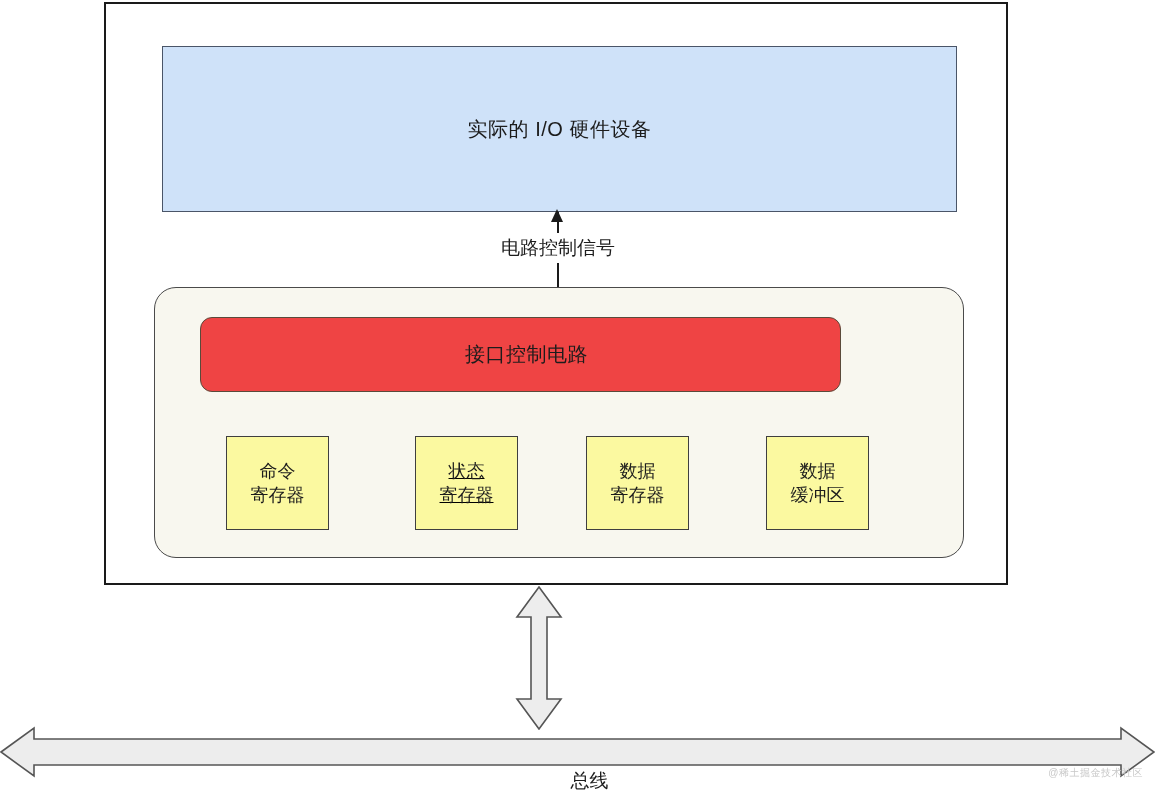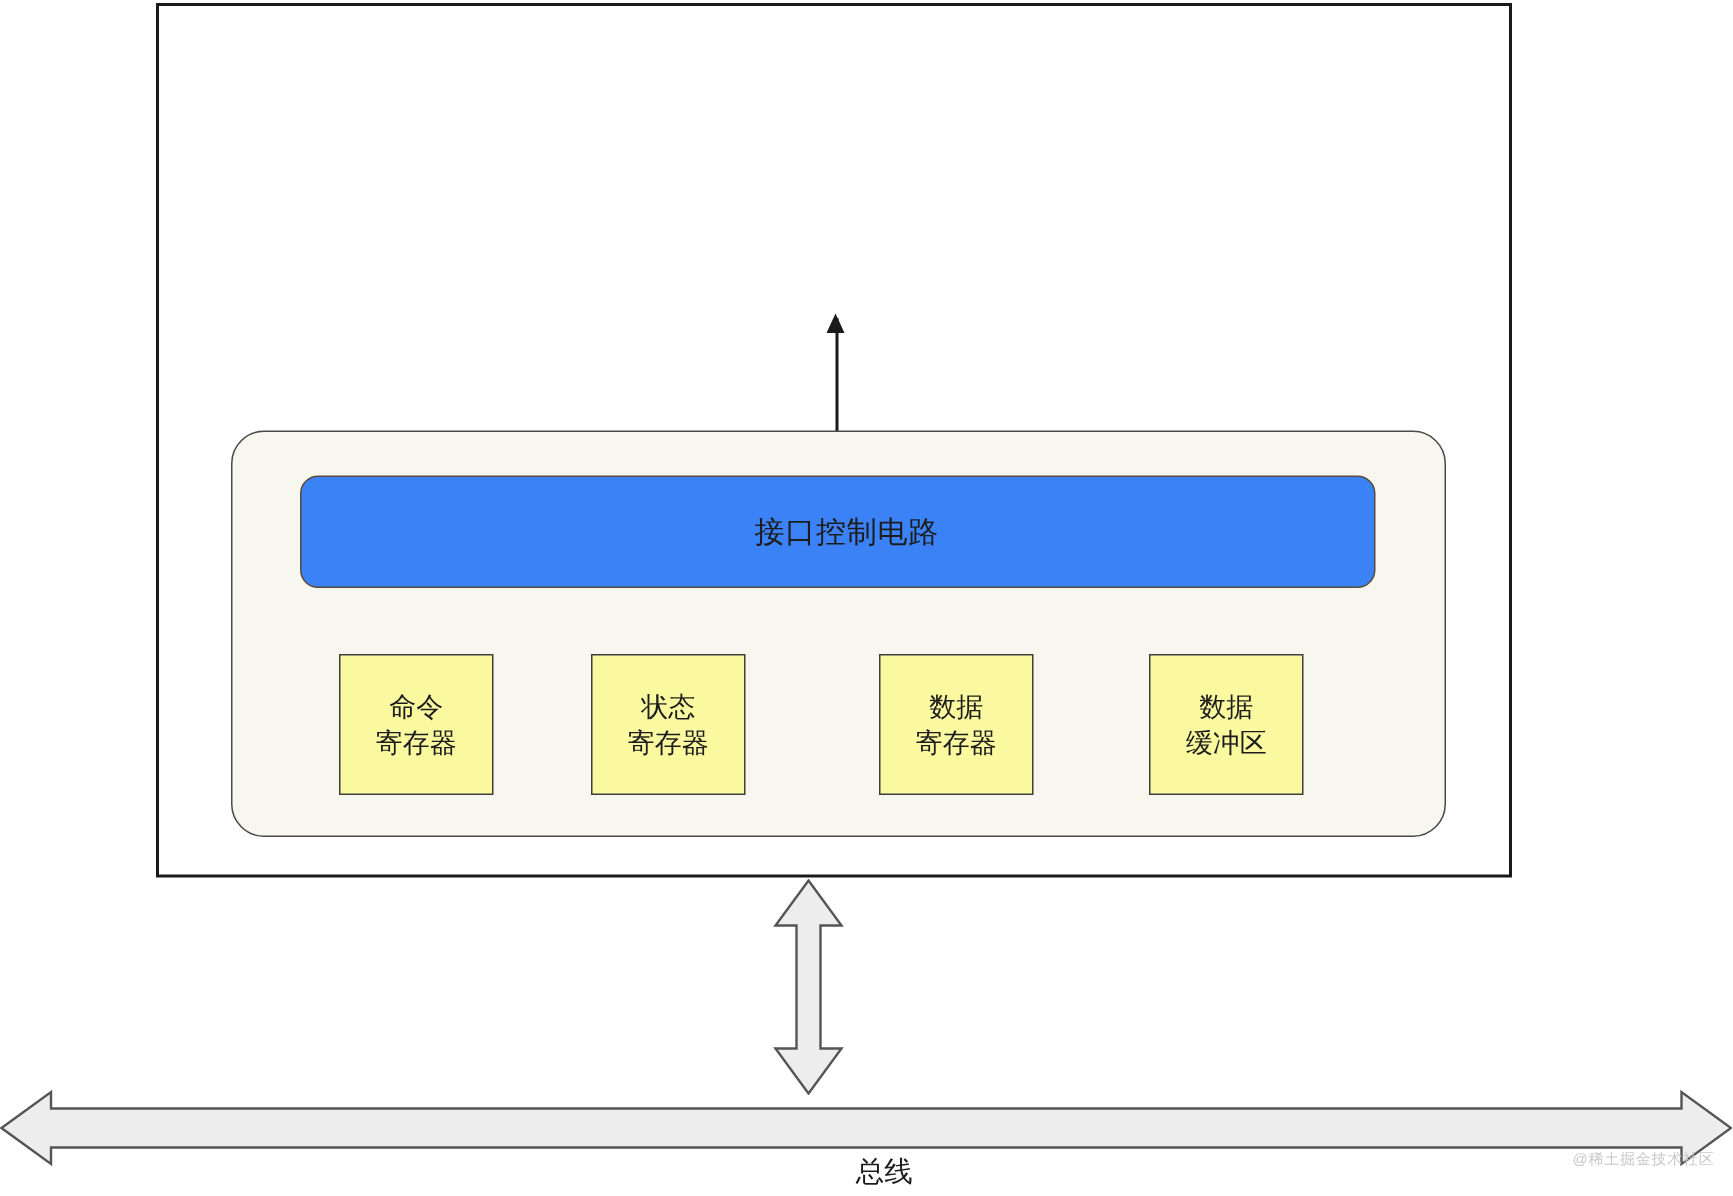--- a/index.html
+++ b/index.html
@@ -92,23 +92,23 @@
     border: 1.6px solid #4a4a4a;
     border-radius: 22px;
     box-sizing: border-box;
   }
 
   
   .iface-box {
     position: absolute;
     left: 198px;
     top: 315px;
-    width: 717px;
+    width: 641px;
     height: 75px;
-    background: #3b82f6;
+    background: #ef4444;
     border: 1.6px solid #5a4a3a;
     border-radius: 12px;
     box-sizing: border-box;
     display: flex;
     align-items: center;
     justify-content: center;
     padding-left: 12px;
   }
   .iface-box-label {
     font-size: 20px;
@@ -182,36 +182,40 @@
     user-select: none;
   }
 </style>
 </head>
 <body>
 
 <div id="canvas">
 
   <div class="device-frame">
 
+    <div class="hw-box" style="left:56px; top:42px;">
+      <span class="hw-box-label">实际的 I/O 硬件设备</span>
+    </div>
 
     <div class="ctrl-arrow-head" style="left:445px; top:205px;"></div>
     <div class="ctrl-arrow-shaft" style="left:451px; top:208px;"></div>
+    <div class="ctrl-arrow-label" style="left:374px; top:229px;">电路控制信号</div>
 
     <div class="ctrl-container" style="left:48px; top:283px;"></div>
 
     <div class="iface-box" style="left:94px; top:313px;">
       <span class="iface-box-label">接口控制电路</span>
     </div>
 
     <div class="reg-row" style="left:120px; top:432px;">
       <div class="reg-box" style="left:0px;">
         <span class="reg-line">命令</span>
         <span class="reg-line">寄存器</span>
       </div>
-      <div class="reg-box" style="left:168px;">
+      <div class="reg-box" style="left:189px;text-decoration:underline;">
         <span class="reg-line">状态</span>
         <span class="reg-line">寄存器</span>
       </div>
       <div class="reg-box" style="left:360px;">
         <span class="reg-line">数据</span>
         <span class="reg-line">寄存器</span>
       </div>
       <div class="reg-box" style="left:540px;">
         <span class="reg-line">数据</span>
         <span class="reg-line">缓冲区</span>

